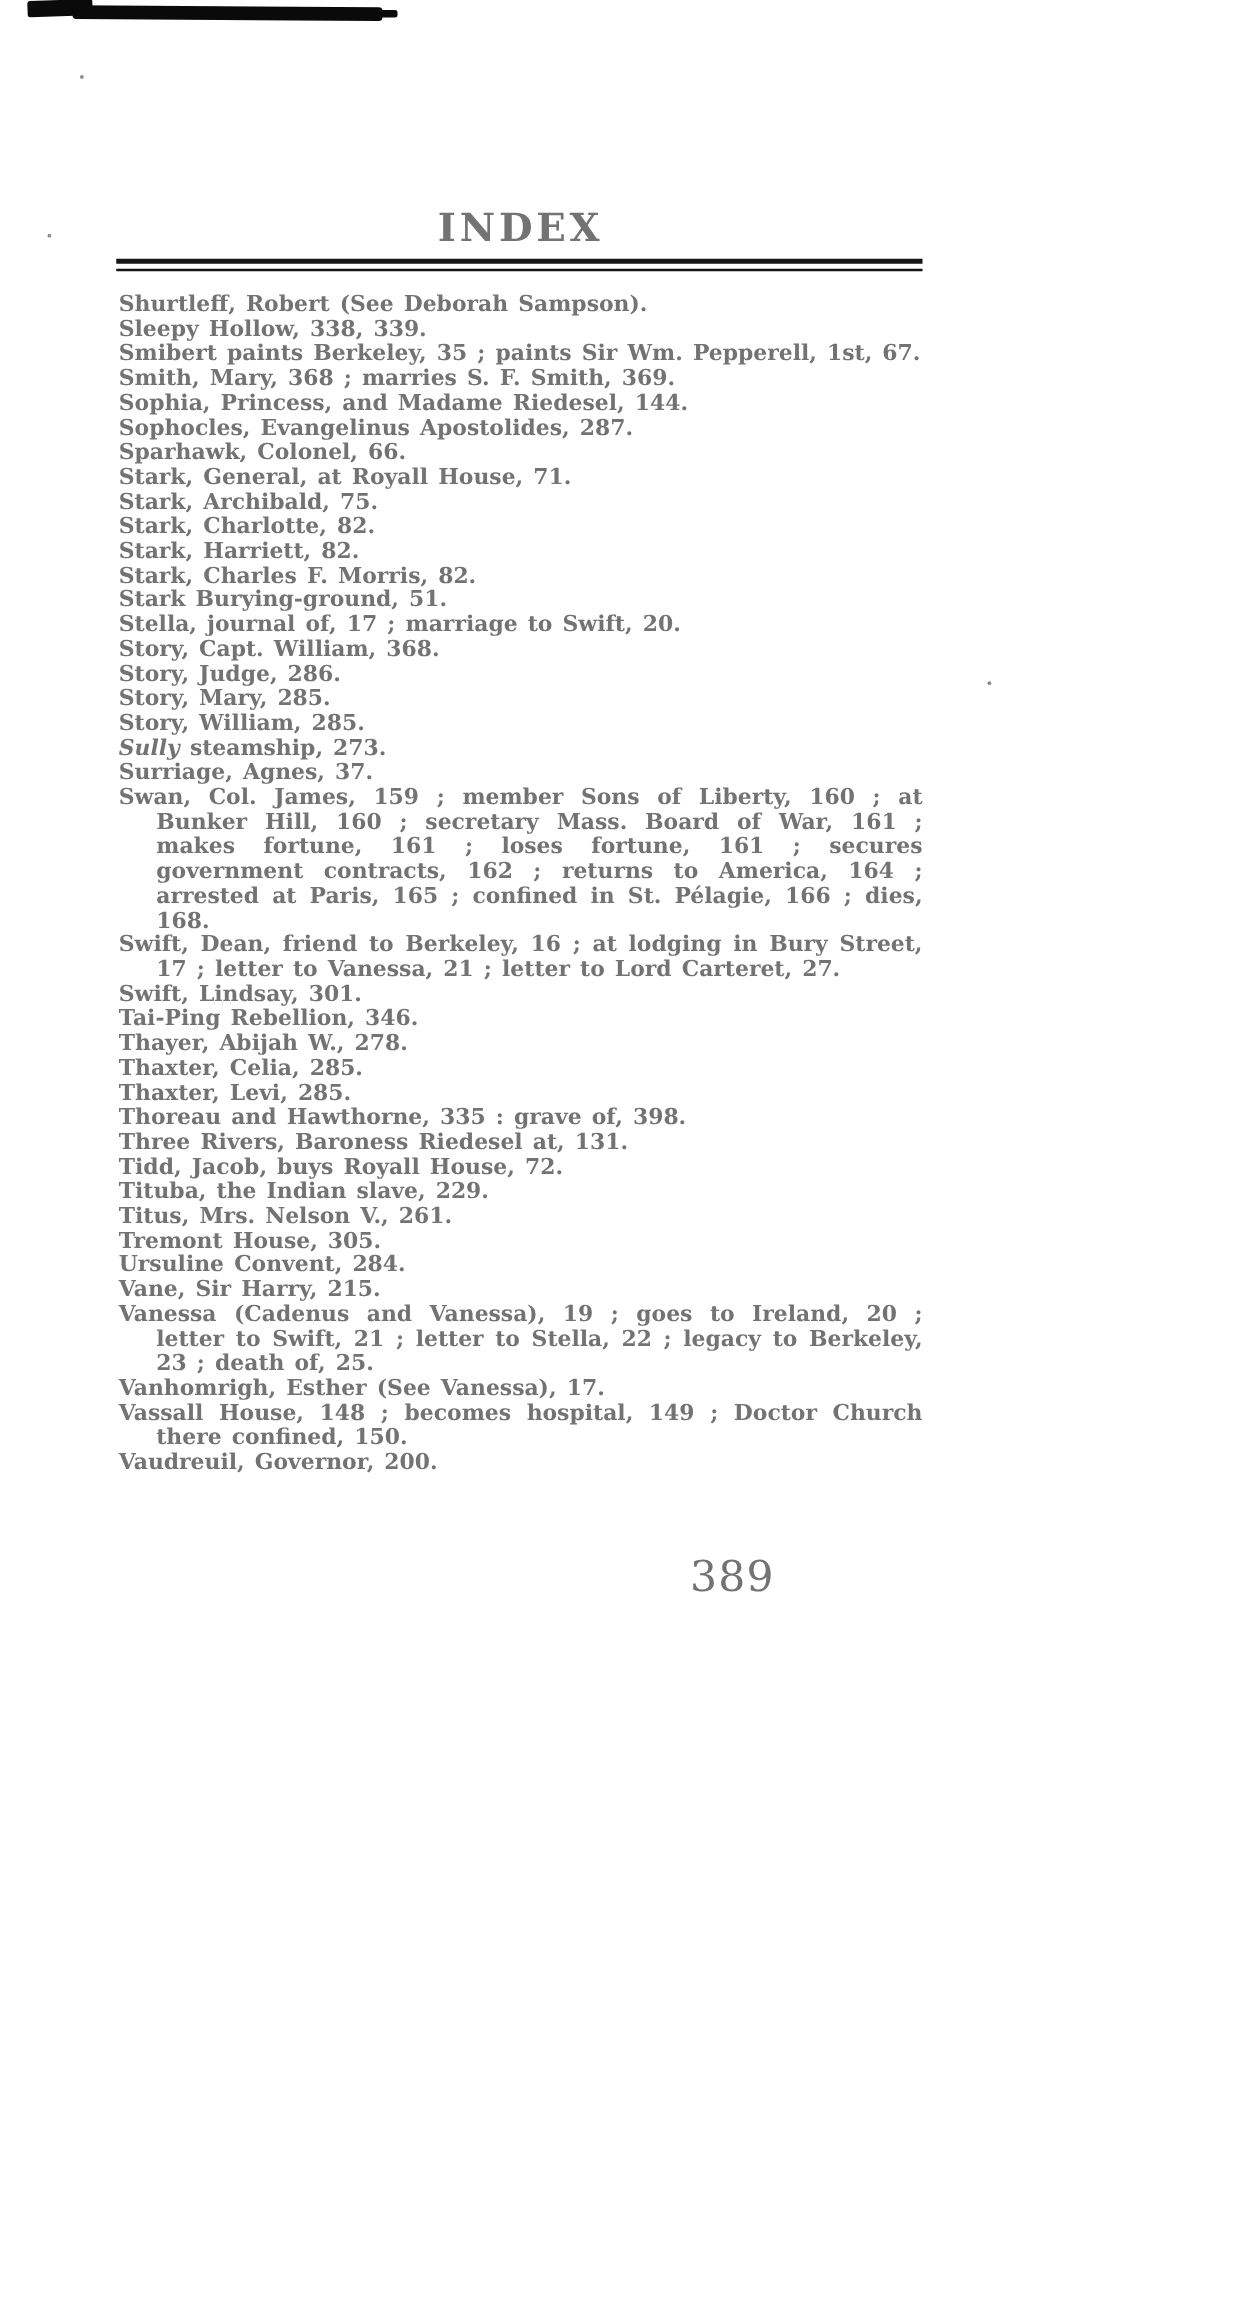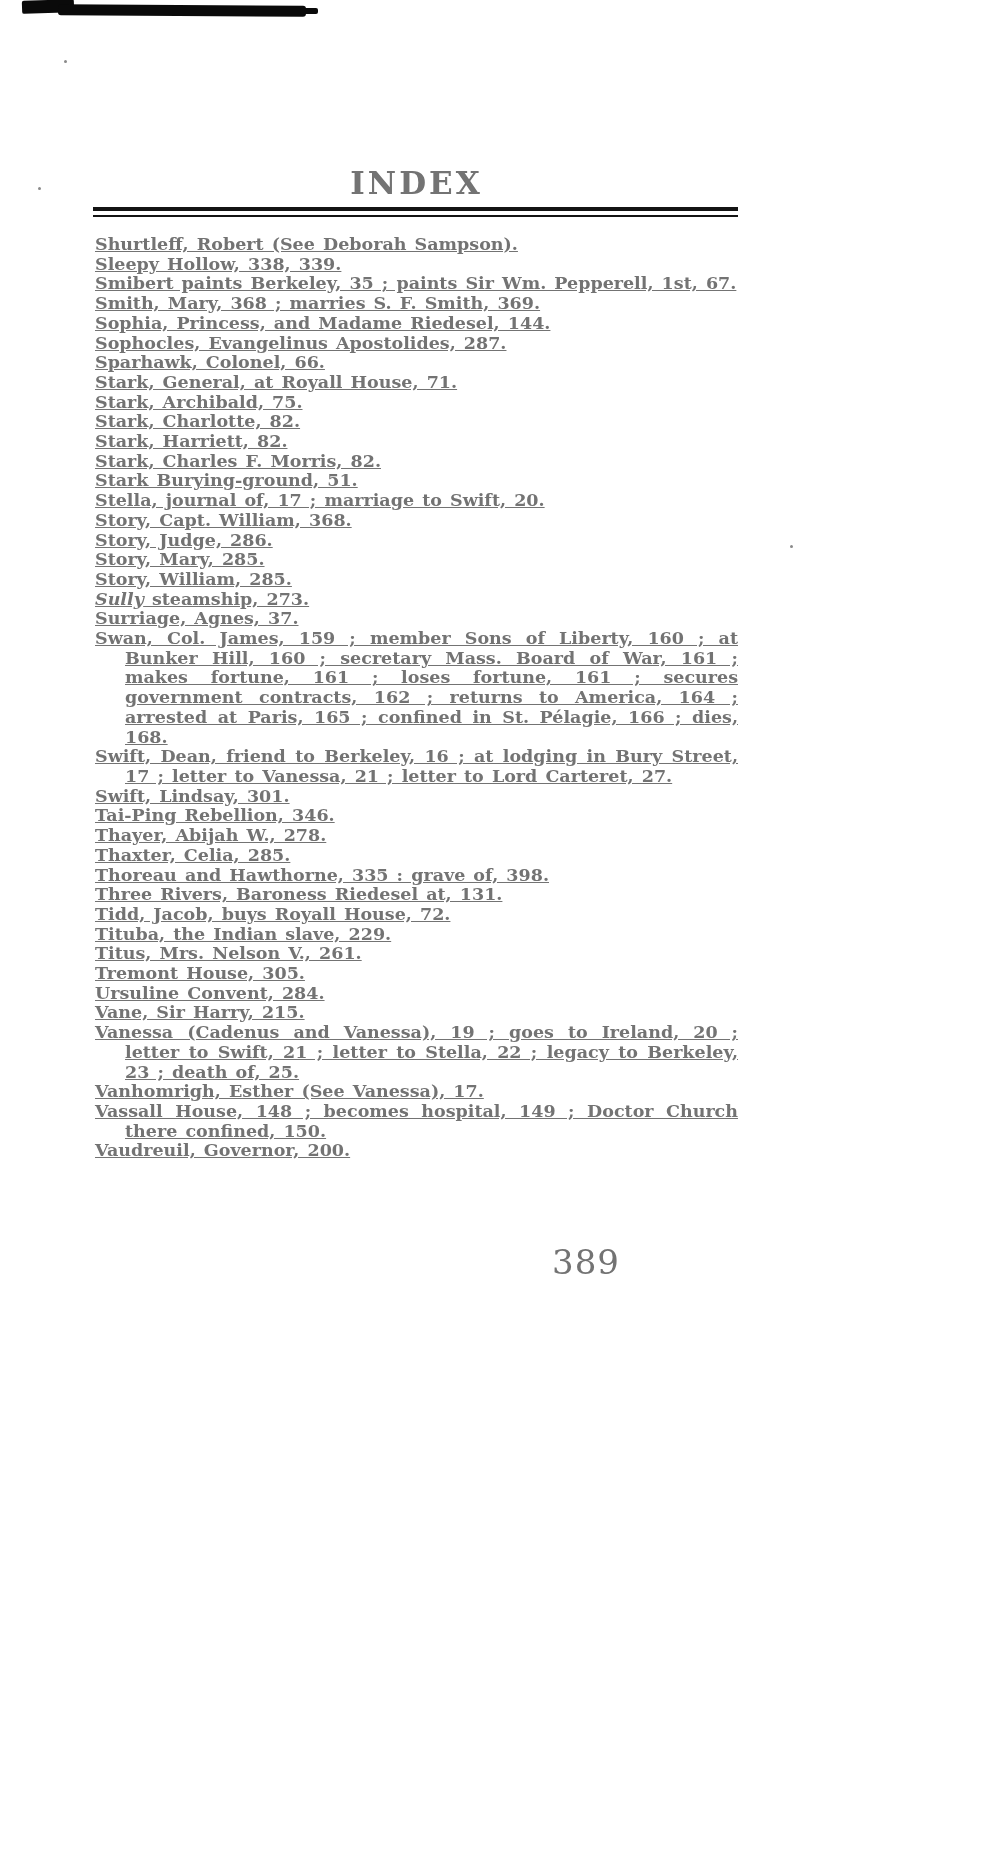--- a/index.html
+++ b/index.html
@@ -61,21 +61,20 @@
     font-size: 17.5px;
     line-height: 19.7px;
     font-weight: bold;
     text-align: justify;
     word-spacing: 2px;
   }
   .entry {
     margin: 0;
     padding-left: 30px;
     text-indent: -30px;
-    text-decoration: underline;
   }
   .entry i {
     font-style: italic;
   }
   .page-number {
     position: absolute;
     top: 1242px;
     left: 552px;
     font-size: 34px;
     font-weight: normal;
@@ -118,20 +117,21 @@
       <p class="entry">Story, Mary, 285.</p>
       <p class="entry">Story, William, 285.</p>
       <p class="entry"><i>Sully</i> steamship, 273.</p>
       <p class="entry">Surriage, Agnes, 37.</p>
       <p class="entry">Swan, Col. James, 159 ; member Sons of Liberty, 160 ; at Bunker Hill, 160 ; secretary Mass. Board of War, 161 ; makes fortune, 161 ; loses fortune, 161 ; secures government contracts, 162 ; returns to America, 164 ; arrested at Paris, 165 ; confined in St. Pélagie, 166 ; dies, 168.</p>
       <p class="entry">Swift, Dean, friend to Berkeley, 16 ; at lodging in Bury Street, 17 ; letter to Vanessa, 21 ; letter to Lord Carteret, 27.</p>
       <p class="entry">Swift, Lindsay, 301.</p>
       <p class="entry">Tai-Ping Rebellion, 346.</p>
       <p class="entry">Thayer, Abijah W., 278.</p>
       <p class="entry">Thaxter, Celia, 285.</p>
+      <p class="entry">Thaxter, Levi, 285.</p>
       <p class="entry">Thoreau and Hawthorne, 335 : grave of, 398.</p>
       <p class="entry">Three Rivers, Baroness Riedesel at, 131.</p>
       <p class="entry">Tidd, Jacob, buys Royall House, 72.</p>
       <p class="entry">Tituba, the Indian slave, 229.</p>
       <p class="entry">Titus, Mrs. Nelson V., 261.</p>
       <p class="entry">Tremont House, 305.</p>
       <p class="entry">Ursuline Convent, 284.</p>
       <p class="entry">Vane, Sir Harry, 215.</p>
       <p class="entry">Vanessa (Cadenus and Vanessa), 19 ; goes to Ireland, 20 ; letter to Swift, 21 ; letter to Stella, 22 ; legacy to Berkeley, 23 ; death of, 25.</p>
       <p class="entry">Vanhomrigh, Esther (See Vanessa), 17.</p>

